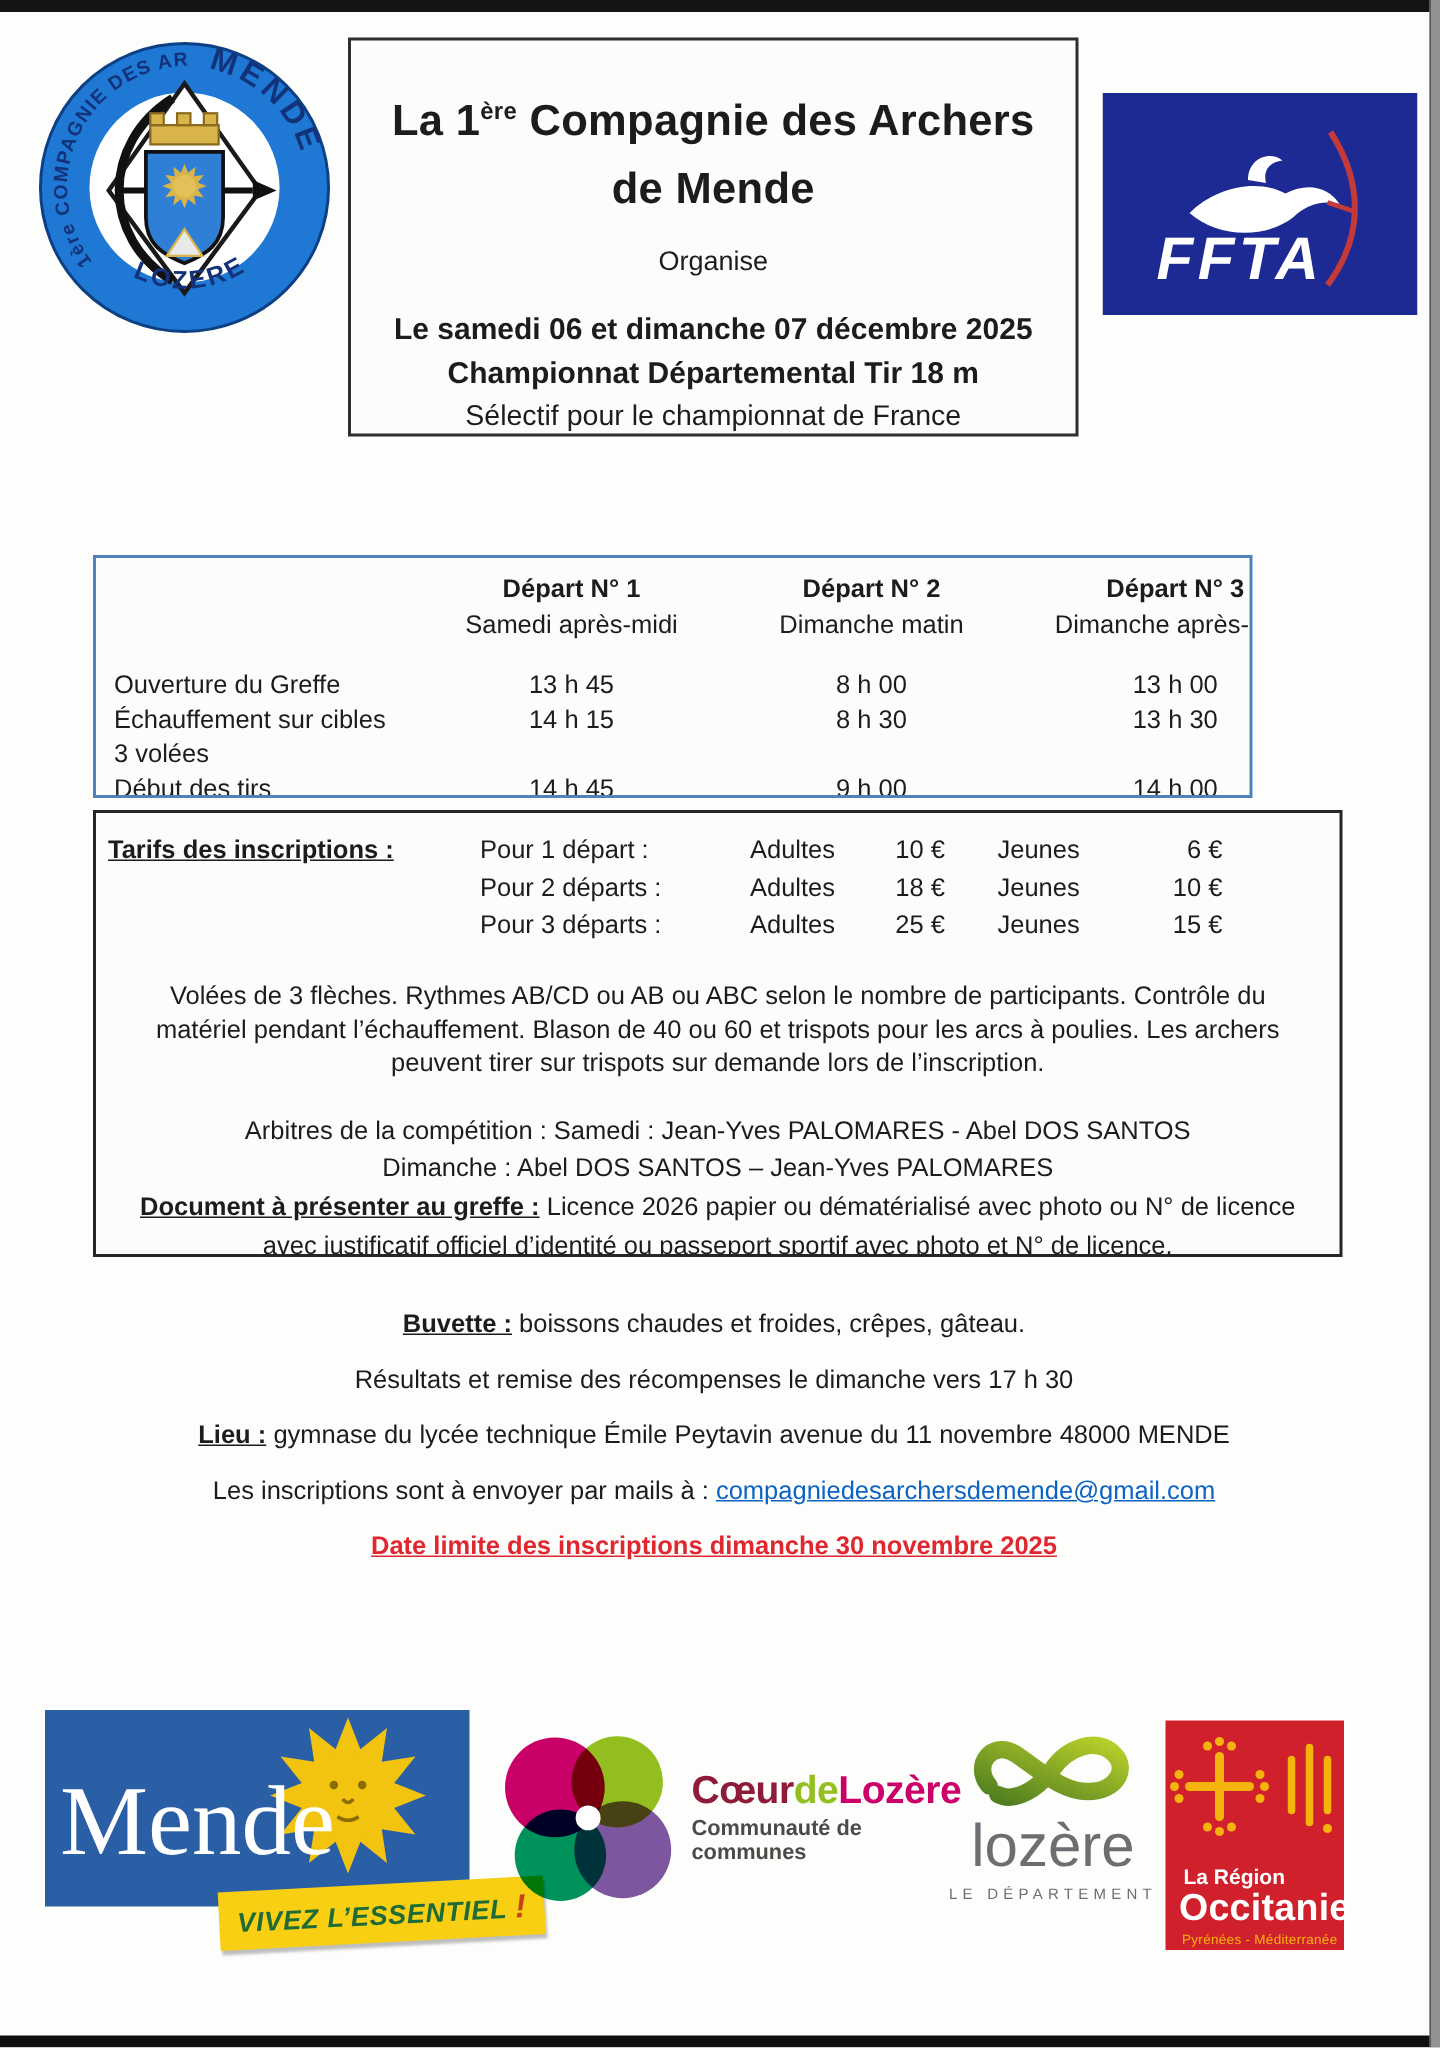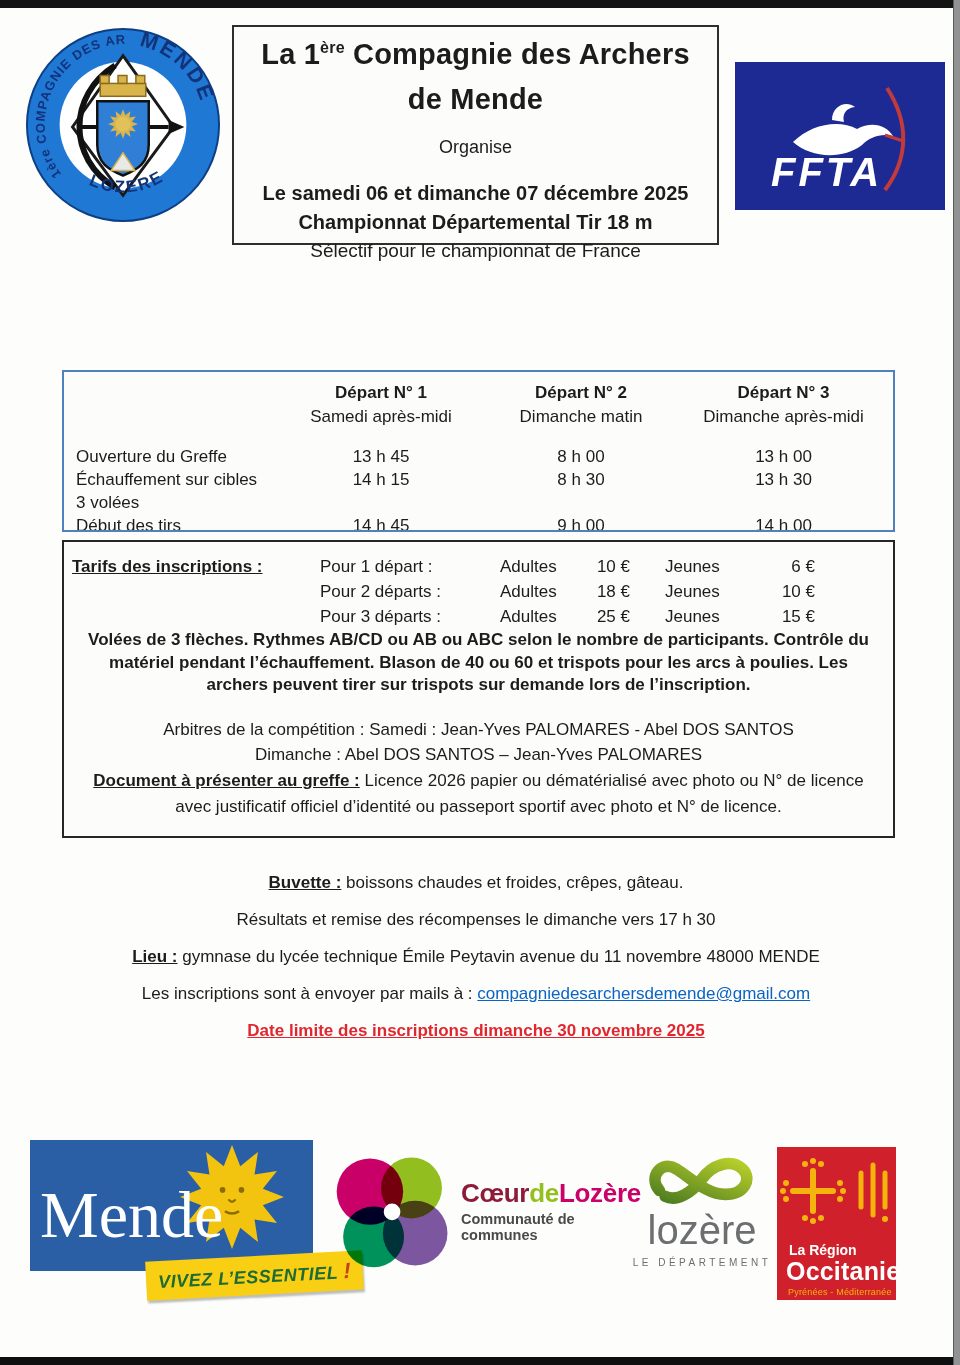--- a/index.html
+++ b/index.html
@@ -9,54 +9,54 @@
     background:#fdfdfc; overflow:hidden;
     font-family:"Liberation Sans","DejaVu Sans",sans-serif; color:#1c1c1c;
   }
   .edge-top    { position:absolute; top:0; left:0; right:0; height:8px; background:#141414; z-index:9; }
   .edge-bottom { position:absolute; bottom:0; left:0; right:0; height:8px; background:#0f0f0f; z-index:9; }
   .edge-right  { position:absolute; top:0; right:0; bottom:0; width:7px; background:#909294; border-left:1px solid #5a5a5a; z-index:9; }
 
   
   .club-logo { position:absolute; left:24px; top:26px; width:198px; height:198px; }
   .header-box {
-    position:absolute; left:232px; top:25px; width:487px; height:220px;
-    border:2px solid #2e2e2e; background:#fcfcfb; text-align:center; padding-top:5px;
+    position:absolute; left:232px; top:25px; width:487px; height:266px;
+    border:2px solid #2e2e2e; background:#fcfcfb; text-align:center; padding-top:32px;
   }
   .hb-title { font-size:29px; font-weight:bold; line-height:1.55; letter-spacing:0.2px; }
   .hb-title sup { font-size:16px; }
   .hb-organise { font-size:18px; margin-top:15px; }
   .hb-date { font-size:20px; font-weight:bold; margin-top:21px; line-height:1.45; }
   .hb-event { font-size:20px; font-weight:bold; line-height:1.45; }
   .hb-selectif { font-size:19px; line-height:1.5; }
   .ffta-logo { position:absolute; left:735px; top:62px; width:210px; height:148px; }
 
   
   .schedule {
-    position:absolute; left:62px; top:370px; width:833px; height:162px;
+    position:absolute; left:62px; top:370px; width:773px; height:162px;
     border:2px solid #4f81bd; background:#fcfcfb; padding:9px 12px 0; font-size:17px; overflow:hidden;
   }
   .sch-grid { display:grid; grid-template-columns:210px 190px 210px 195px; }
   .sch-h   { font-weight:bold; text-align:center; line-height:24px; }
   .sch-sub { text-align:center; line-height:23px; }
   .sch-spacer { grid-column:1 / -1; height:17px; }
   .sch-label { line-height:23px; }
   .sch-time  { text-align:center; line-height:23px; }
 
   
   .pricing-box {
     position:absolute; left:62px; top:540px; width:833px; height:298px;
     border:2px solid #262626; background:#fcfcfb; padding:12px 8px 0; font-size:17px; overflow:hidden;
   }
   .price-grid { display:grid; grid-template-columns:248px 180px 80px 50px 115px 70px; }
   .price-grid > div { line-height:25px; }
   .tarif-heading { font-weight:bold; text-decoration:underline; }
   .price-num { text-align:right; }
   .cat2 { padding-left:35px; }
-  .notes { padding:0 16px; text-align:center; font-weight:bold; line-height:1.33; }
+  .notes { margin-top:24px; padding:0 16px; text-align:center; font-weight:normal; line-height:1.33; }
   .arbitres { margin-top:20px; text-align:center; line-height:1.48; }
   .docline { margin-top:1px; padding:0 4px; line-height:1.5; text-align:center; }
   .ul-bold { font-weight:bold; text-decoration:underline; }
 
   
   .info { position:absolute; left:0; top:873px; width:952px; text-align:center; font-size:17px; }
   .info p { margin:0 0 17px; line-height:20px; }
   .email-link { color:#0b63c5; text-decoration:underline; }
   .deadline { color:#e0262e; font-weight:bold; text-decoration:underline; }
 

